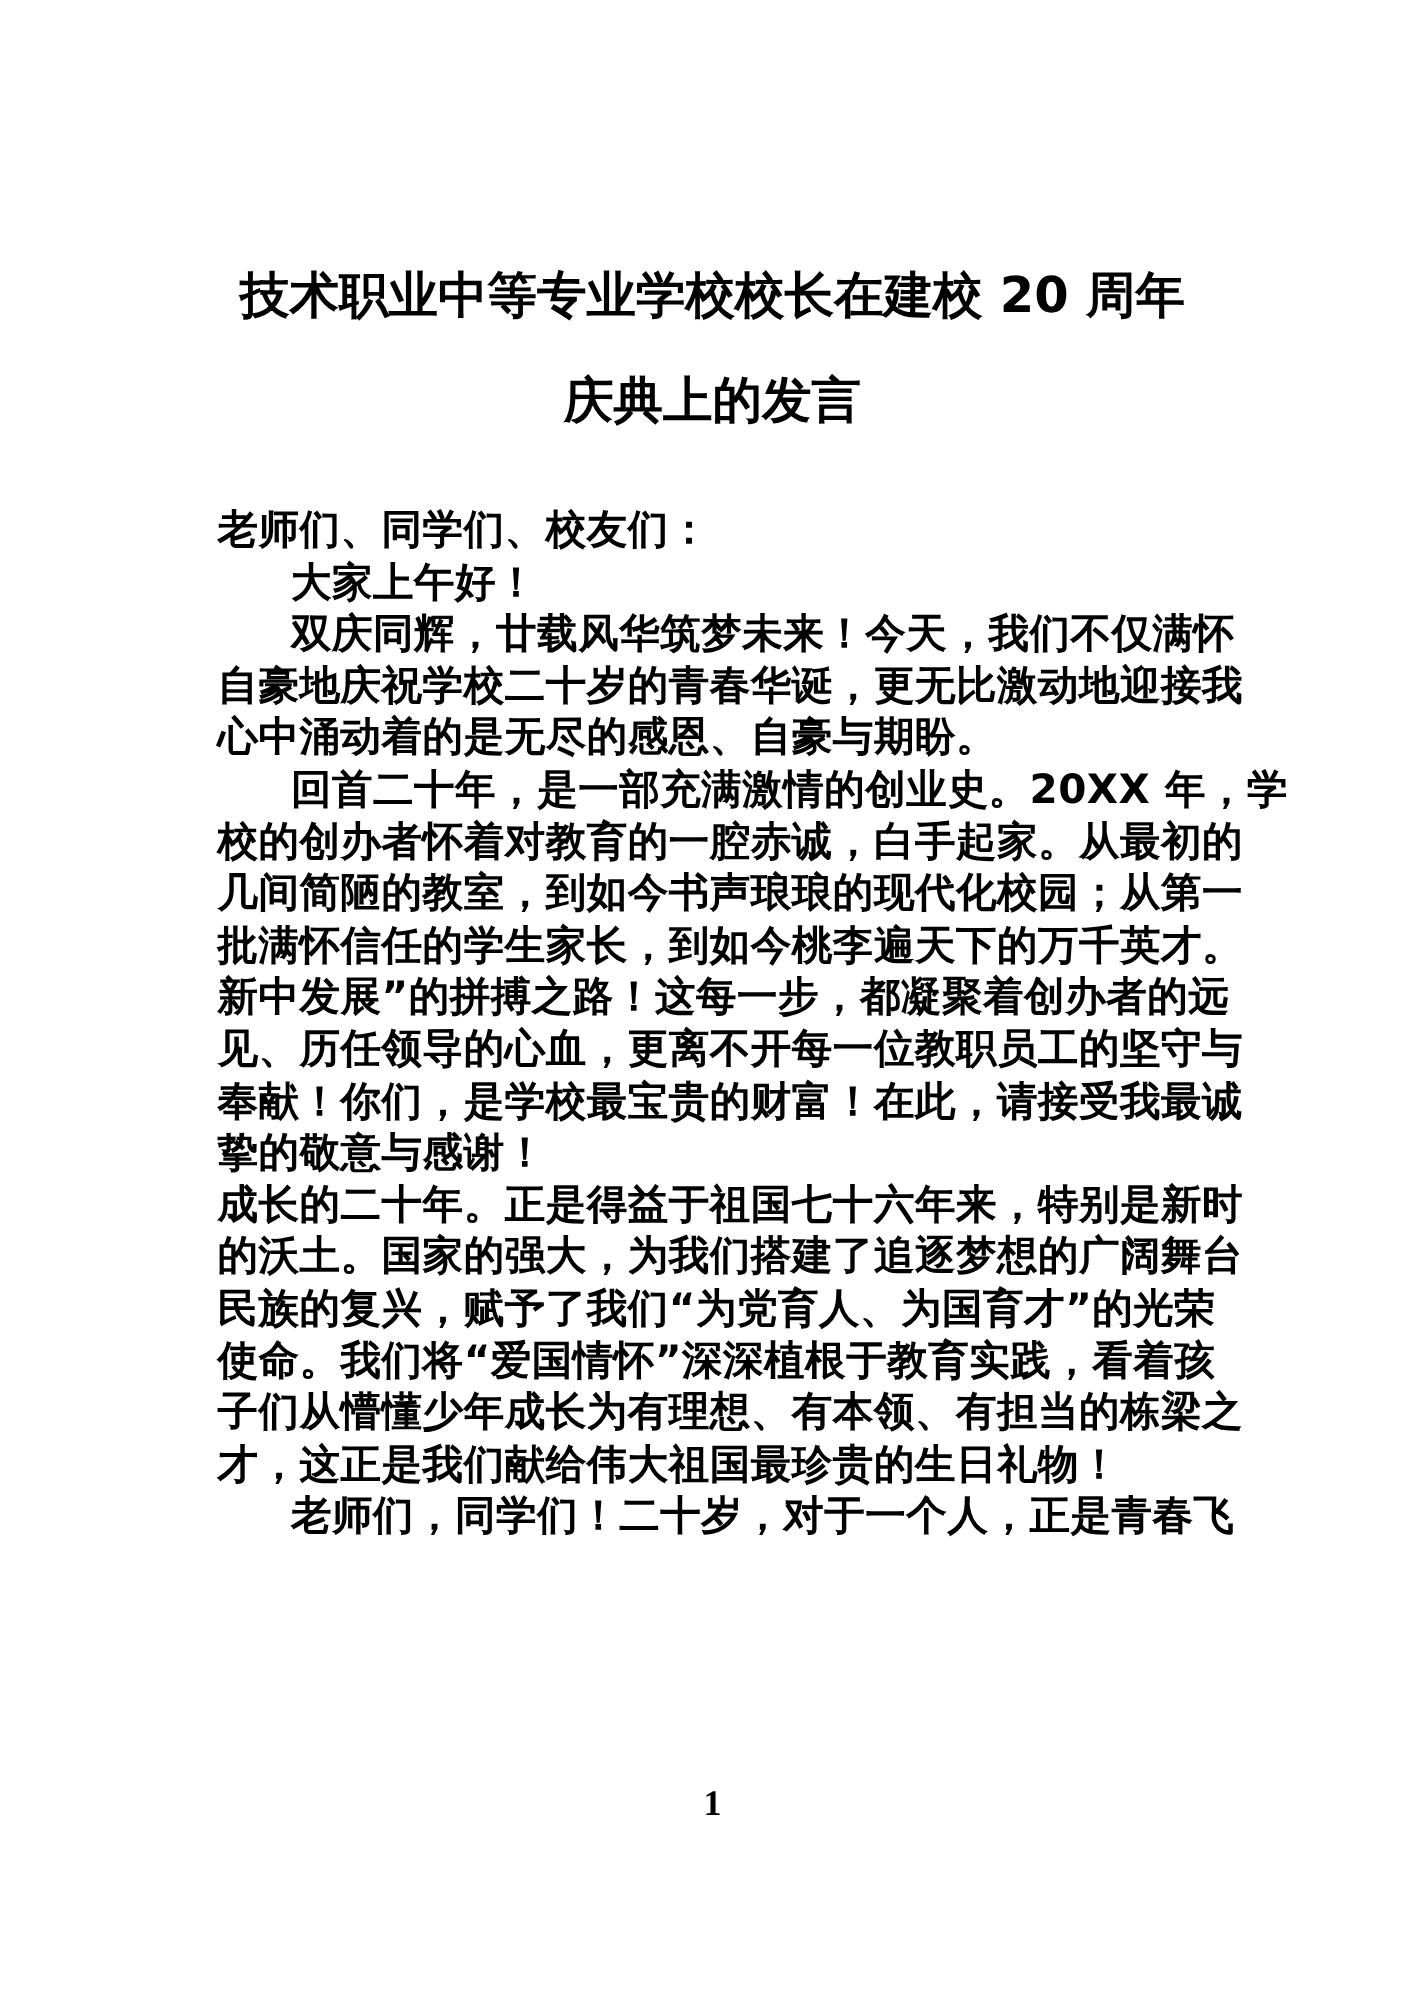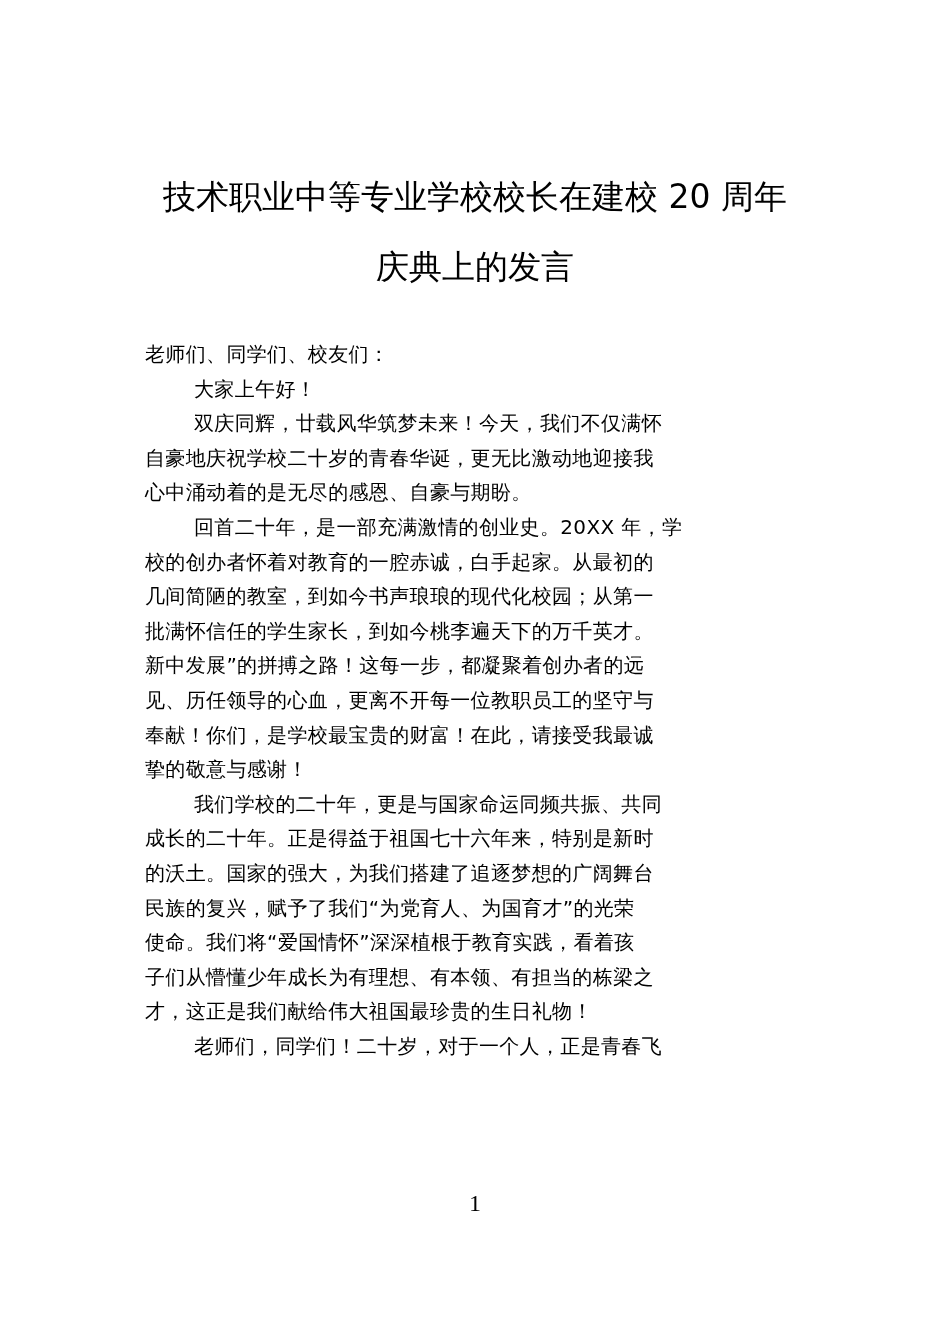--- a/index.html
+++ b/index.html
@@ -1,24 +1,24 @@
 <!DOCTYPE html>
 <html><head>
 <meta charset="utf-8">
 <style>
   html, body { margin:0; padding:0; background:#ffffff; }
   body { width:950px; height:1344px; position:relative; overflow:hidden;
          font-family: "DejaVu Sans", "Liberation Sans", sans-serif; color:#000; }
-  .page { position:absolute; left:0; top:0; width:787px; height:1344px; background:#fff; }
+  .page { position:absolute; left:0; top:0; width:787px; height:1344px; background:#fff;font-weight:bold; }
   .title { position:absolute; left:100px; width:750px; text-align:center;
            font-size:33px; line-height:40px; letter-spacing:0; }
   .t1 { top:177px; }
   .t2 { top:247px; }
   .body { position:absolute; left:145px; top:337px; width:662px; }
-  .line { height:34.6px; line-height:34.6px; font-size:20px; white-space:nowrap;
+  .line { height:34.6px; line-height:34.6px; font-size:27px; white-space:nowrap;
           letter-spacing:0.35px; overflow:visible; }
   .indent { padding-left:49px; }
   .pagenum { position:absolute; top:1188px; left:0; width:950px; text-align:center;
              font-family:"Liberation Serif", "DejaVu Serif", serif; font-size:24px; line-height:30px; }
 </style>
 </head>
 <body>
 
 <div class="page">
   <div class="title t1">技术职业中等专业学校校长在建校 20 周年</div>
@@ -31,21 +31,20 @@
       <div class="line">自豪地庆祝学校二十岁的青春华诞，更无比激动地迎接我</div>
       <div class="line">心中涌动着的是无尽的感恩、自豪与期盼。</div>
       <div class="line indent">回首二十年，是一部充满激情的创业史。20XX 年，学</div>
       <div class="line">校的创办者怀着对教育的一腔赤诚，白手起家。从最初的</div>
       <div class="line">几间简陋的教室，到如今书声琅琅的现代化校园；从第一</div>
       <div class="line">批满怀信任的学生家长，到如今桃李遍天下的万千英才。</div>
       <div class="line">新中发展”的拼搏之路！这每一步，都凝聚着创办者的远</div>
       <div class="line">见、历任领导的心血，更离不开每一位教职员工的坚守与</div>
       <div class="line">奉献！你们，是学校最宝贵的财富！在此，请接受我最诚</div>
       <div class="line">挚的敬意与感谢！</div>
-      <div class="line indent">我们学校的二十年，更是与国家命运同频共振、共同</div>
       <div class="line">成长的二十年。正是得益于祖国七十六年来，特别是新时</div>
       <div class="line">的沃土。国家的强大，为我们搭建了追逐梦想的广阔舞台</div>
       <div class="line">民族的复兴，赋予了我们“为党育人、为国育才”的光荣</div>
       <div class="line">使命。我们将“爱国情怀”深深植根于教育实践，看着孩</div>
       <div class="line">子们从懵懂少年成长为有理想、有本领、有担当的栋梁之</div>
       <div class="line">才，这正是我们献给伟大祖国最珍贵的生日礼物！</div>
       <div class="line indent">老师们，同学们！二十岁，对于一个人，正是青春飞</div>
     </div>
 
   <div class="pagenum">1</div>

